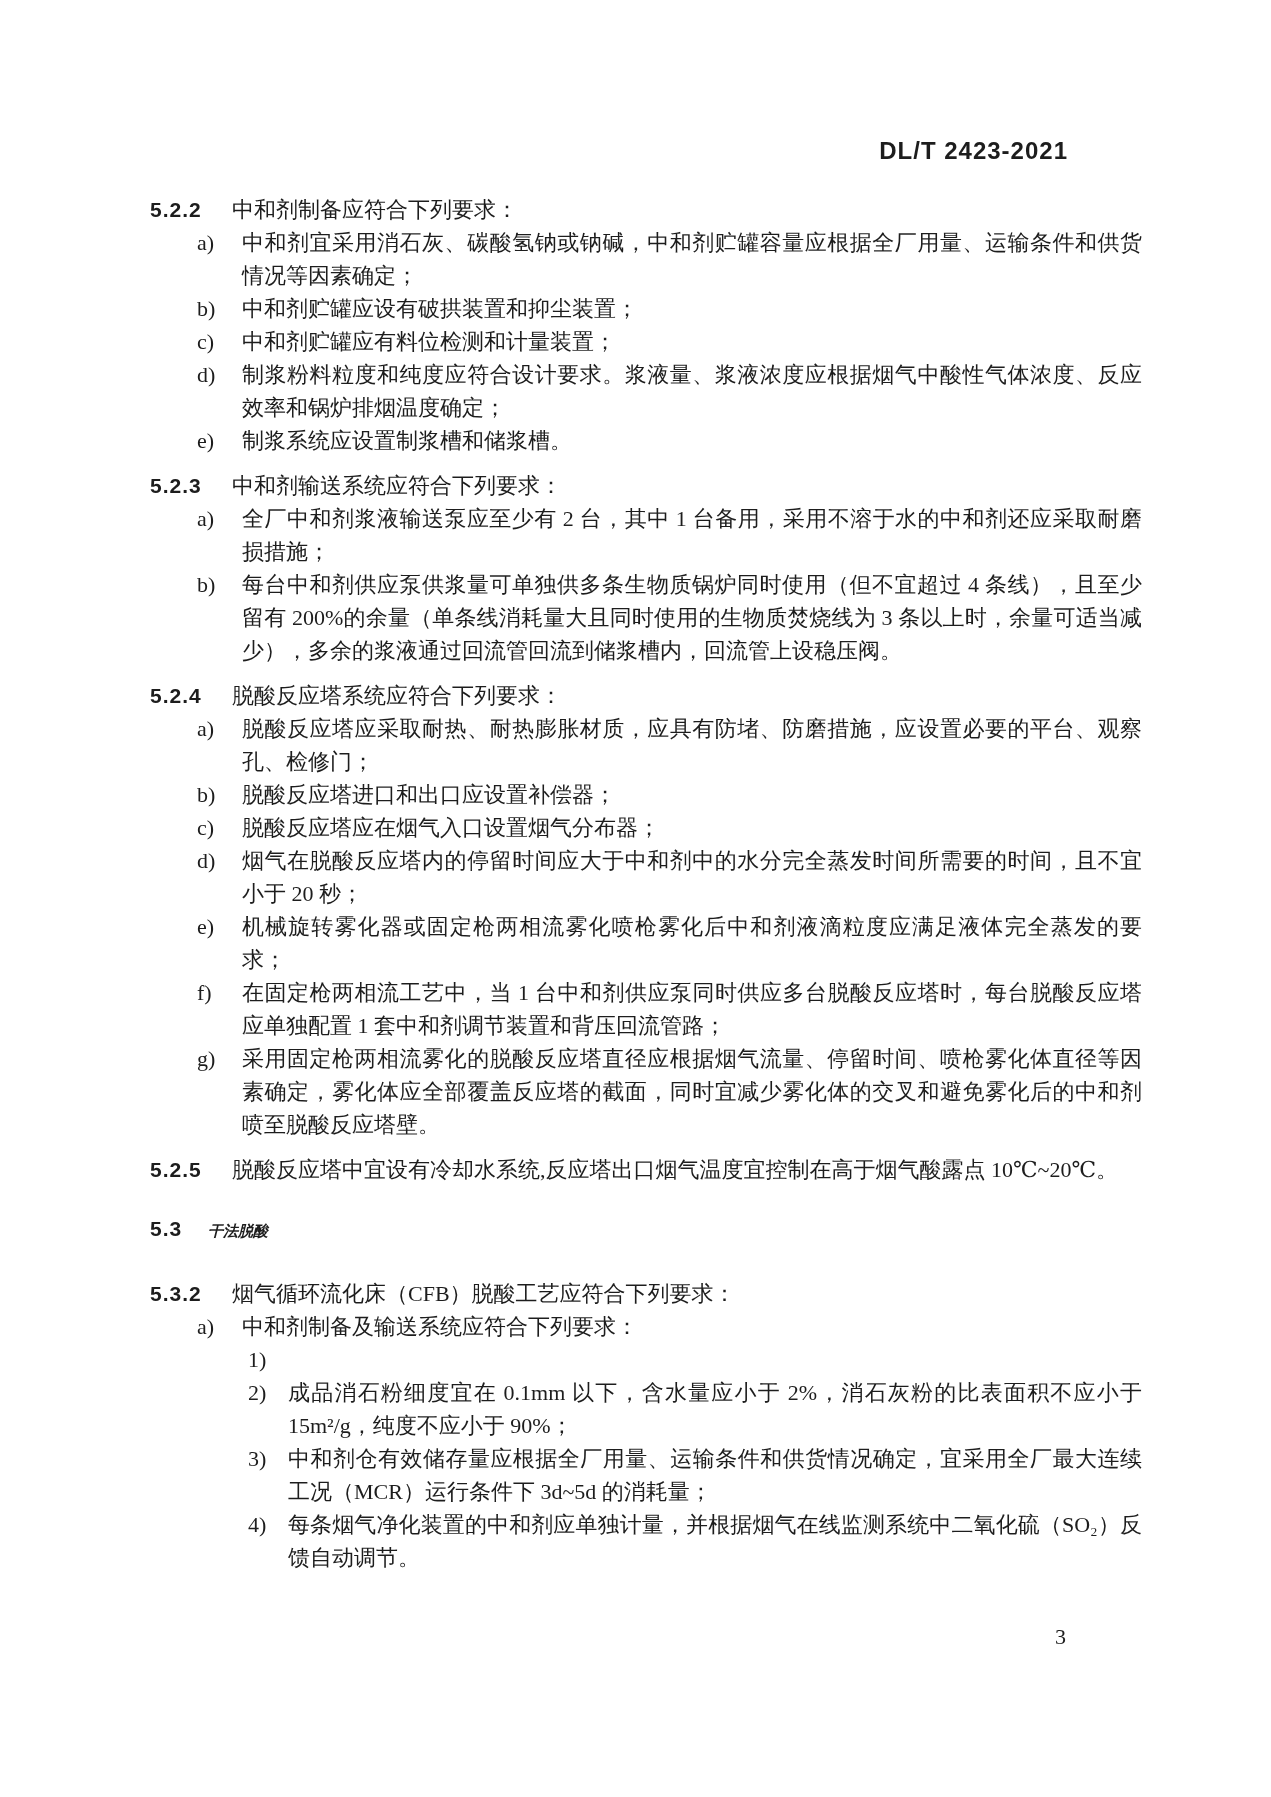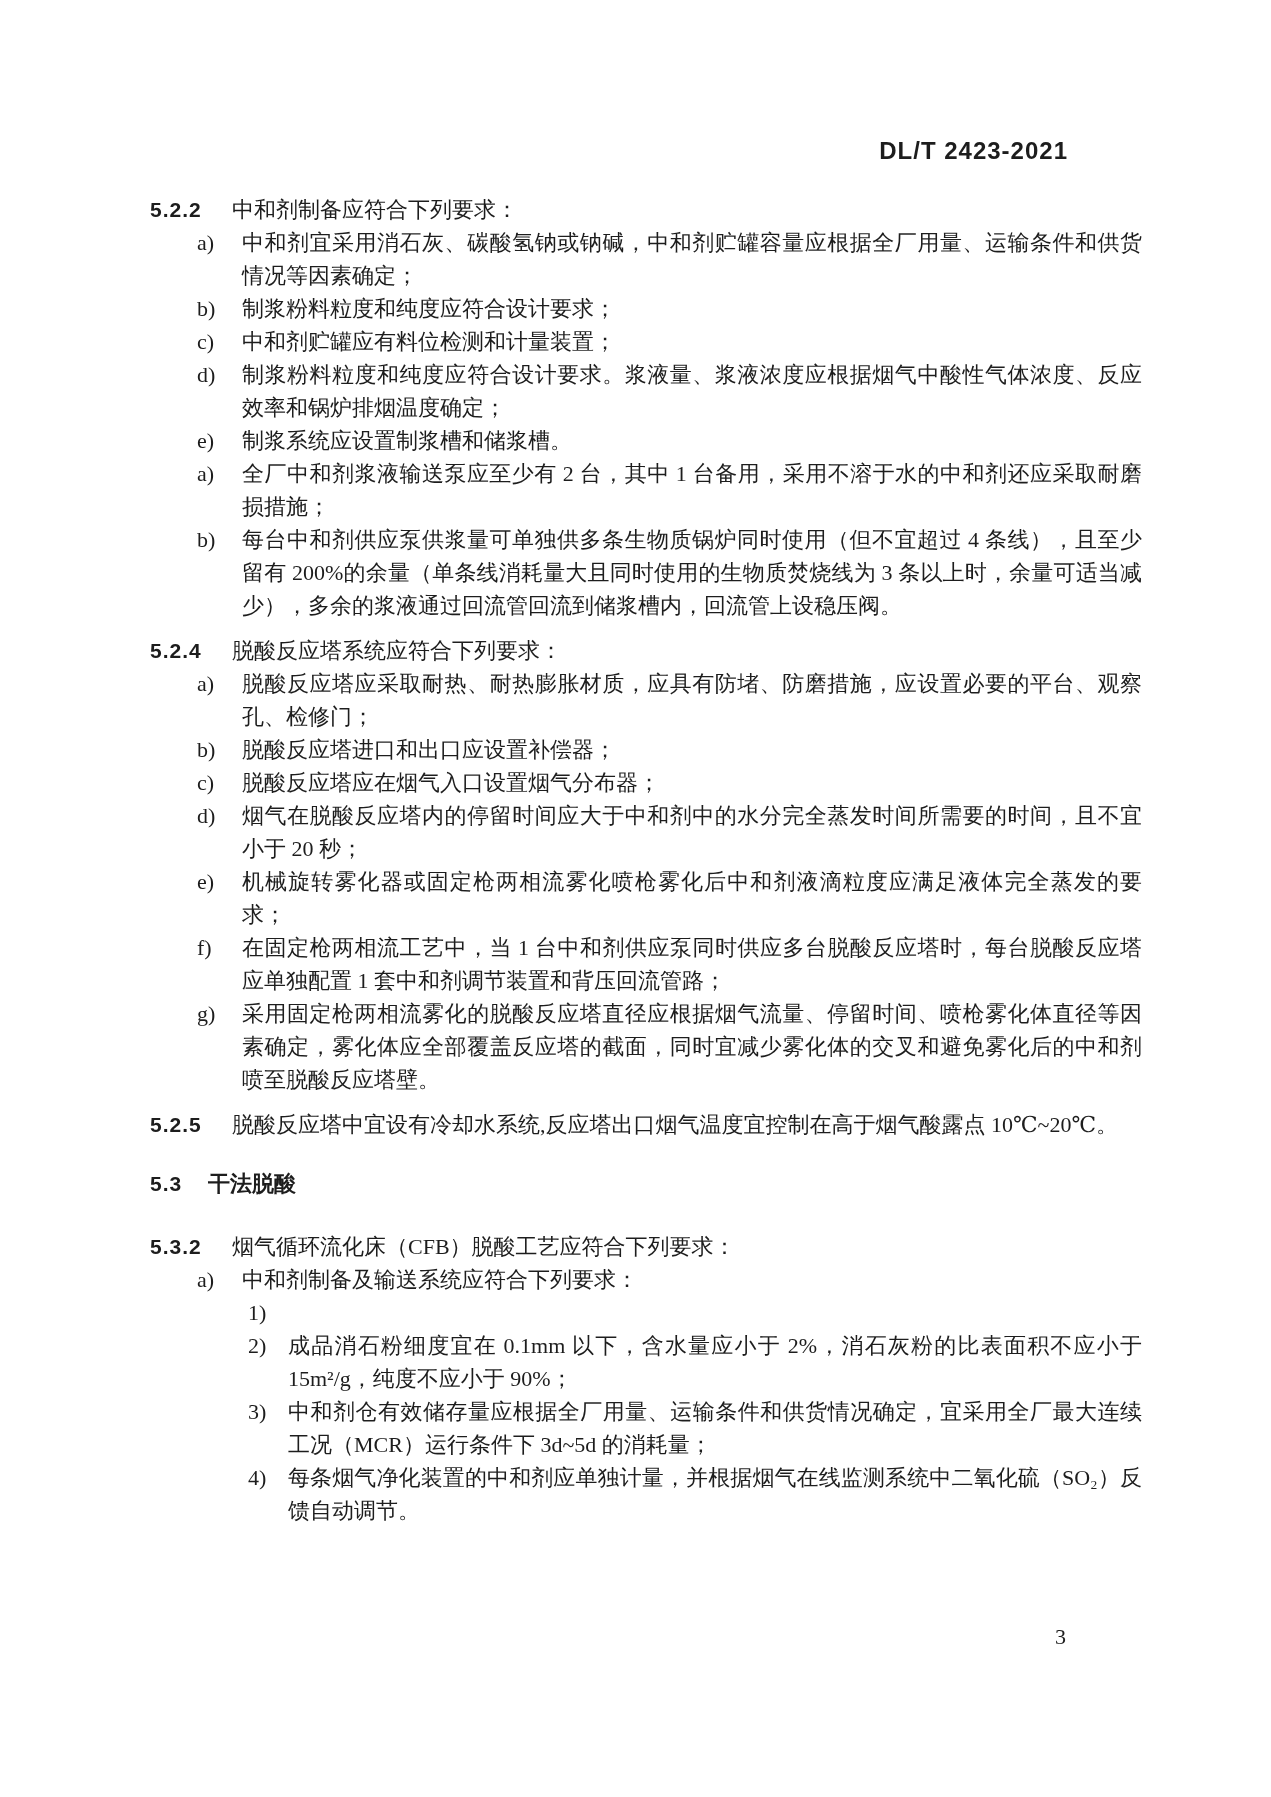--- a/index.html
+++ b/index.html
@@ -36,21 +36,22 @@
     font-size:21px;
     letter-spacing:1px;
     vertical-align:baseline;
     margin-top:12px;
   }
   .sec-heading{margin:14px 0 18px 0;}
   .sec-heading .clause-num{min-width:58px;}
   .sec-heading .heading-text{
     font-family:"Liberation Sans","DejaVu Sans",sans-serif;
     font-weight:700;
-    font-size:22px;
+    font-size:15px;
+    font-style:italic;
   }
   .item{display:flex;}
   .item .marker{flex:0 0 45px;margin-left:47px;}
   .item .txt{flex:1;text-align:justify;}
   .subitem{display:flex;}
   .subitem .marker{flex:0 0 40px;margin-left:98px;}
   .subitem .txt{flex:1;text-align:justify;}
   .pagenum{
     position:absolute;
     right:128px;top:1620px;
@@ -68,35 +69,38 @@
 
     <div class="clause">
       <span class="clause-num">5.2.2</span><span>中和剂制备应符合下列要求：</span>
     </div>
     <div class="item">
       <div class="marker">a)</div>
       <div class="txt">中和剂宜采用消石灰、碳酸氢钠或钠碱，中和剂贮罐容量应根据全厂用量、运输条件和供货情况等因素确定；</div>
     </div>
     <div class="item">
       <div class="marker">b)</div>
-      <div class="txt">制浆粉料粒度和纯度应符合设计要求；</div>
+      <div class="txt">中和剂贮罐应设有破拱装置和抑尘装置；</div>
     </div>
     <div class="item">
       <div class="marker">c)</div>
       <div class="txt">中和剂贮罐应有料位检测和计量装置；</div>
     </div>
     <div class="item">
       <div class="marker">d)</div>
       <div class="txt">制浆粉料粒度和纯度应符合设计要求。浆液量、浆液浓度应根据烟气中酸性气体浓度、反应效率和锅炉排烟温度确定；</div>
     </div>
     <div class="item">
       <div class="marker">e)</div>
       <div class="txt">制浆系统应设置制浆槽和储浆槽。</div>
     </div>
 
+    <div class="clause">
+      <span class="clause-num">5.2.3</span><span>中和剂输送系统应符合下列要求：</span>
+    </div>
     <div class="item">
       <div class="marker">a)</div>
       <div class="txt">全厂中和剂浆液输送泵应至少有 2 台，其中 1 台备用，采用不溶于水的中和剂还应采取耐磨损措施；</div>
     </div>
     <div class="item">
       <div class="marker">b)</div>
       <div class="txt">每台中和剂供应泵供浆量可单独供多条生物质锅炉同时使用（但不宜超过 4 条线），且至少留有 200%的余量（单条线消耗量大且同时使用的生物质焚烧线为 3 条以上时，余量可适当减少），多余的浆液通过回流管回流到储浆槽内，回流管上设稳压阀。</div>
     </div>
 
     <div class="clause">

